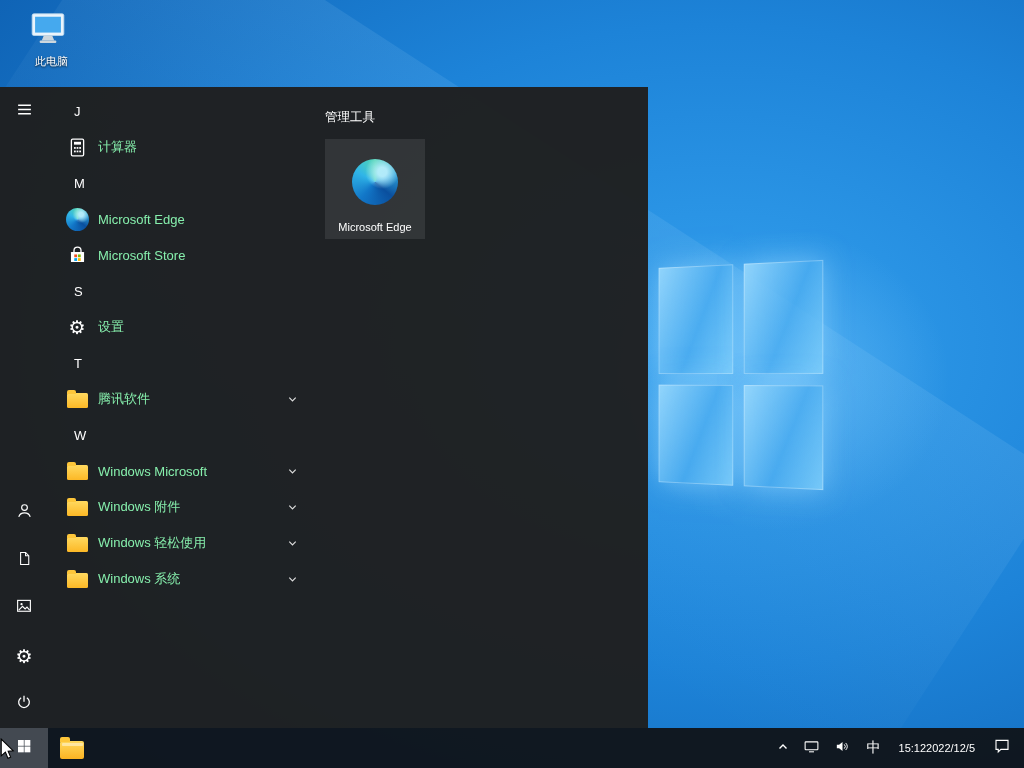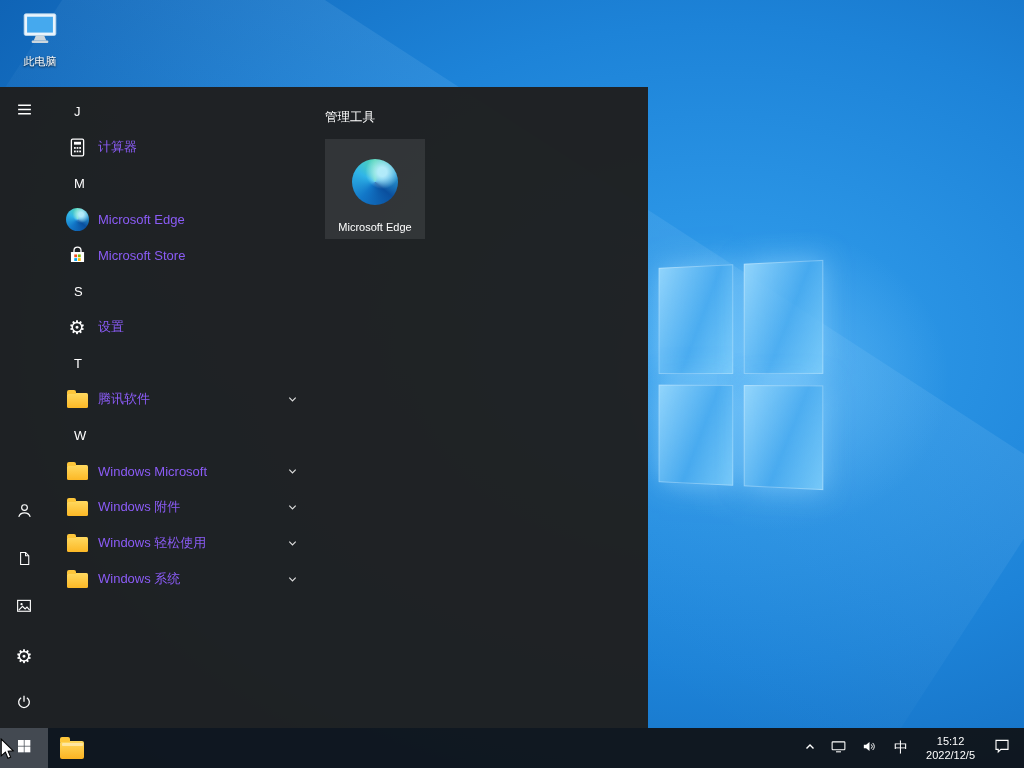--- a/index.html
+++ b/index.html
@@ -15,39 +15,39 @@
     background:linear-gradient(180deg, rgba(190,230,255,0.10), rgba(190,230,255,0) 70%); }
   .logo-glow { position:absolute; left:545px; top:170px; width:470px; height:420px;
     background:radial-gradient(closest-side, rgba(140,210,255,0.42), rgba(140,210,255,0) 72%); }
   .win-flag { position:absolute; left:652px; top:264px; width:172px; height:222px;
     display:grid; grid-template-columns:1fr 1fr; grid-template-rows:1.08fr 1fr; gap:11px;
     transform:perspective(700px) rotateY(-17deg); }
   .pane { background:linear-gradient(112deg, rgba(150,215,252,0.95), rgba(74,172,240,0.78) 55%, rgba(125,205,250,0.9));
     box-shadow:0 0 26px rgba(150,215,255,0.55), inset 0 0 0 1px rgba(255,255,255,0.28); }
 
   
-  .desktop-icon { position:absolute; left:12px; top:8px; width:56px; text-align:center; cursor:default; }
+  .desktop-icon { position:absolute; left:12px; top:8px; width:56px; text-align:right; cursor:default; }
   .desktop-icon .di-label { display:block; margin-top:2px; font-size:11px; color:#fff;
     text-shadow:0 1px 2px rgba(0,0,0,0.85); }
 
   
   .start-menu { position:absolute; left:0; top:87px; bottom:40px; width:648px;
     background:rgba(31,31,31,0.97); display:flex; z-index:5; }
 
   .rail { width:48px; display:flex; flex-direction:column; justify-content:space-between; }
   .rail-btn { width:48px; height:48px; display:flex; align-items:center; justify-content:center; }
   .rail-bottom { display:flex; flex-direction:column; }
   .gear-glyph { font-family:"DejaVu Sans",sans-serif; font-size:19px; color:#fff; line-height:1; }
 
   .app-list { width:262px; padding-top:6px; }
   .al-row { height:36px; display:flex; align-items:center; padding:0 12px 0 16px; }
   .al-header span { margin-left:10px; font-size:13px; color:#fff; }
   .al-icon { width:26px; height:26px; display:flex; align-items:center; justify-content:center;
     margin-right:8px; flex:0 0 26px; }
-  .al-label { font-size:13px; color:#8b5cf6; white-space:nowrap; }
+  .al-label { font-size:13px; color:#86efac; white-space:nowrap; }
   .chev { margin-left:auto; display:flex; align-items:center; }
 
   .folder-glyph { position:relative; width:21px; height:15px; margin-top:3px;
     background:linear-gradient(180deg,#ffd95f,#fcb826); border-radius:1.5px; }
   .folder-glyph::before { content:""; position:absolute; top:-3px; left:0; width:9px; height:4px;
     background:#fdc63a; border-radius:2px 2px 0 0; }
 
   .edge-logo { border-radius:50%;
     background:
       radial-gradient(circle at 66% 28%, rgba(190,240,255,0.9) 0 10%, rgba(190,240,255,0) 38%),
@@ -70,21 +70,21 @@
   .tb-start { background:rgba(255,255,255,0.22); }
   .folder-lg { position:relative; width:24px; height:18px; margin-top:3px;
     background:linear-gradient(180deg,#ffd95f,#fcb322); border-radius:2px; }
   .folder-lg::before { content:""; position:absolute; top:-3.5px; left:0; width:10px; height:4.5px;
     background:#fdc63a; border-radius:2px 2px 0 0; }
   .folder-lg::after { content:""; position:absolute; top:2.5px; left:1.5px; right:1.5px; height:3px;
     background:rgba(255,255,255,0.45); border-radius:1px; }
   .tray { margin-left:auto; display:flex; align-items:center; height:100%; }
   .tray-item { height:100%; display:flex; align-items:center; justify-content:center; padding:0 7px; }
   .ime { font-size:14px; color:#fff; padding:0 9px; }
-  .clock { flex-direction:column; font-size:11px; line-height:14px; text-align:center; padding:0 9px; }
+  .clock { flex-direction:row; font-size:11px; line-height:14px; text-align:center; padding:0 9px; }
   .action-center { padding:0 13px 0 9px; }
 
   
   .cursor { position:absolute; left:0px; top:738px; z-index:50; pointer-events:none; }
 </style>
 </head>
 <body>
 
 <div class="desktop">
   <div class="beam"></div>

